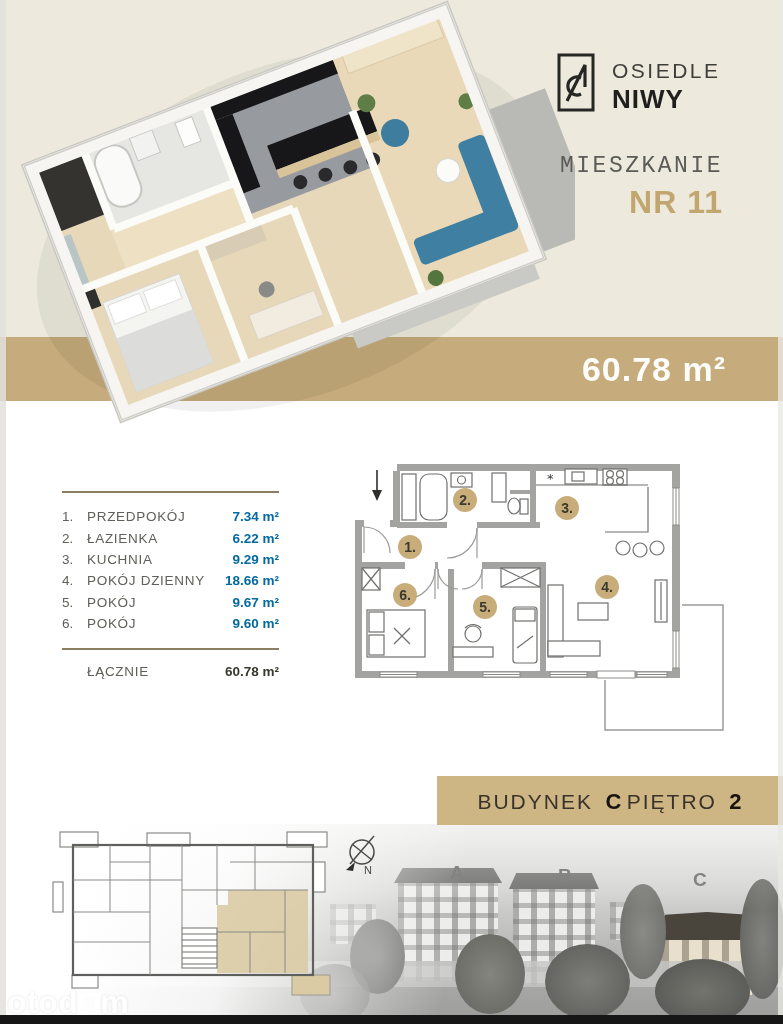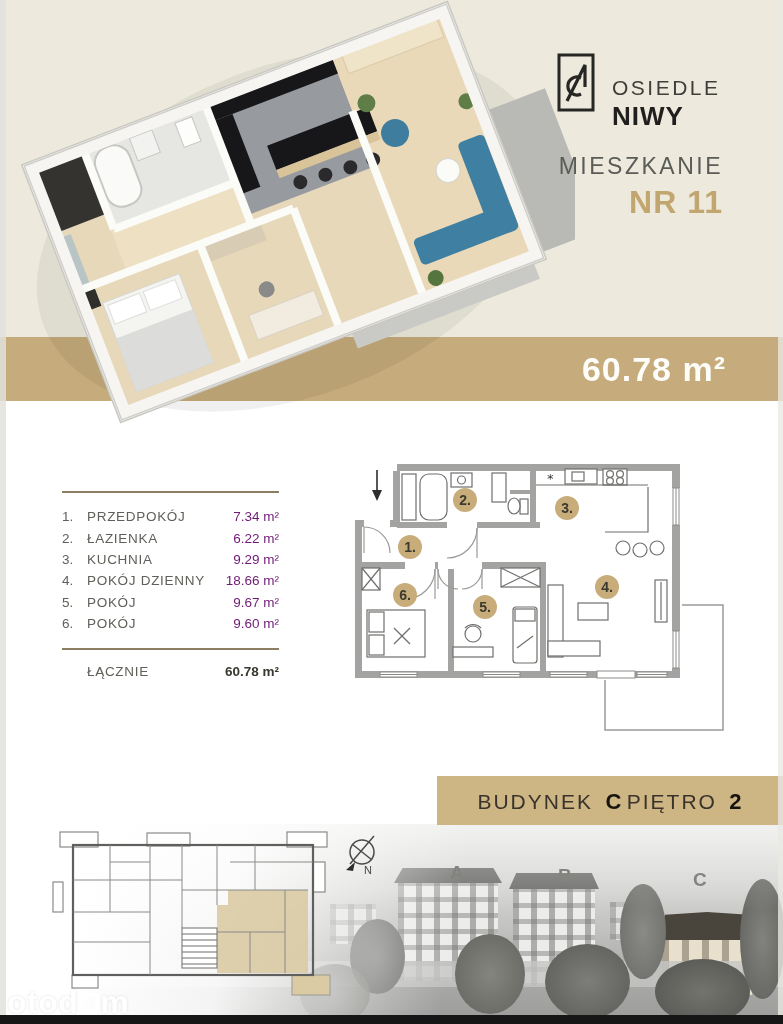--- a/index.html
+++ b/index.html
@@ -6,33 +6,33 @@
   .page{position:relative;width:783px;height:1024px;margin:0 auto;overflow:hidden;
         background:#ffffff;font-family:"Liberation Sans","DejaVu Sans",sans-serif;}
   
   .cream-bg{position:absolute;left:0;top:0;width:783px;height:337px;background:#edeadd;}
   .tan-band{position:absolute;left:0;top:337px;width:783px;height:64px;background:#c6ac7c;}
   .area-banner-text{position:absolute;right:57px;top:337px;height:64px;line-height:64px;
         font-size:34px;font-weight:bold;color:#fdfdfa;letter-spacing:1px;}
   
   .logo-mono{position:absolute;left:556px;top:52px;}
   .brand{position:absolute;left:612px;top:59px;}
-  .brand-line1{font-size:21px;letter-spacing:2.5px;color:#3e3e3a;font-weight:400;margin-top:17px;}
+  .brand-line1{font-size:21px;letter-spacing:2.5px;color:#3e3e3a;font-weight:400;}
   .brand-line2{font-size:26px;letter-spacing:1px;color:#201f1d;font-weight:800;margin-top:1px;}
   .apt-label{position:absolute;right:60px;top:153px;font-size:23px;letter-spacing:2.5px;
-        color:#5b5b57;text-align:right;}
+        color:#5b5b57;text-align:right;font-family:Liberation Mono, monospace;}
   .apt-number{position:absolute;right:60px;top:184px;font-size:32px;font-weight:800;
         color:#c2a670;text-align:left;letter-spacing:1px;}
   
   .rule{position:absolute;left:62px;width:217px;height:2px;background:#8d7d62;}
   .room-list{position:absolute;left:62px;top:506px;width:217px;}
   .room-row{display:flex;height:21.4px;align-items:center;font-size:13.5px;}
   .room-no{width:25px;color:#60605a;}
   .room-name{flex:1;color:#60605a;letter-spacing:0.7px;}
-  .room-area{font-weight:normal;color:#701a75;}
+  .room-area{font-weight:bold;color:#0369a1;}
   .total-row{position:absolute;left:62px;top:661px;width:217px;display:flex;height:21px;
         align-items:center;font-size:13.5px;}
   .total-label{margin-left:25px;flex:1;color:#60605a;letter-spacing:0.7px;}
   .total-area{font-weight:bold;color:#38382f;}
   
   .bld-banner{position:absolute;left:437px;top:776px;width:346px;height:49px;background:#cdb584;
         text-align:center;line-height:49px;z-index:6;}
   .bld-banner span{vertical-align:middle;}
   .bb-light{font-size:21px;letter-spacing:2px;color:#3a332b;}
   .bb-bold{font-size:22px;font-weight:800;color:#17140f;letter-spacing:1px;}

